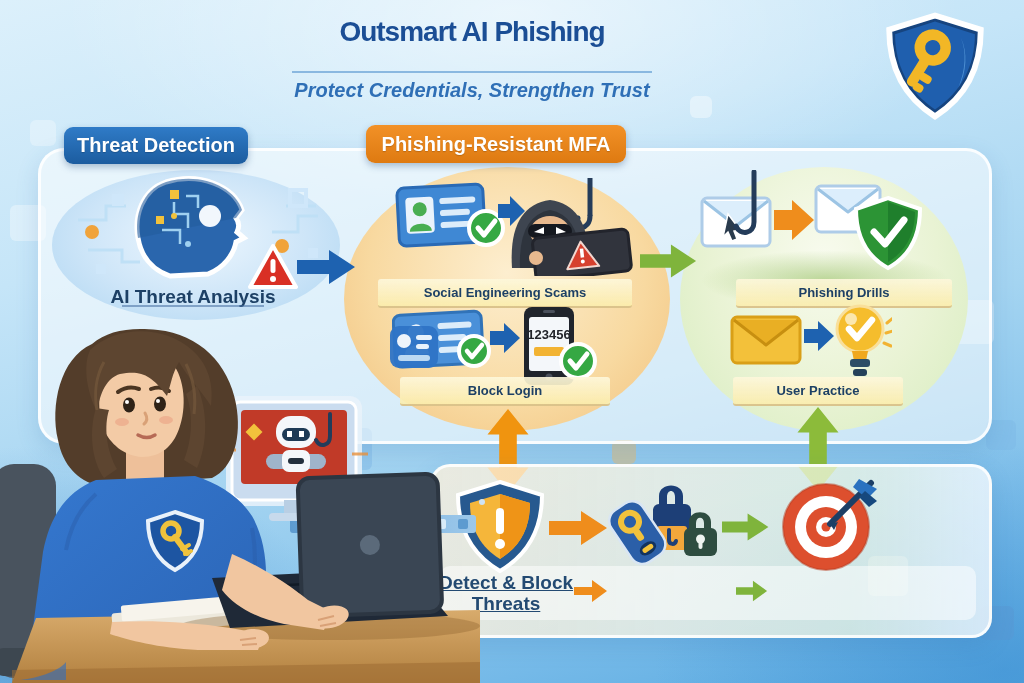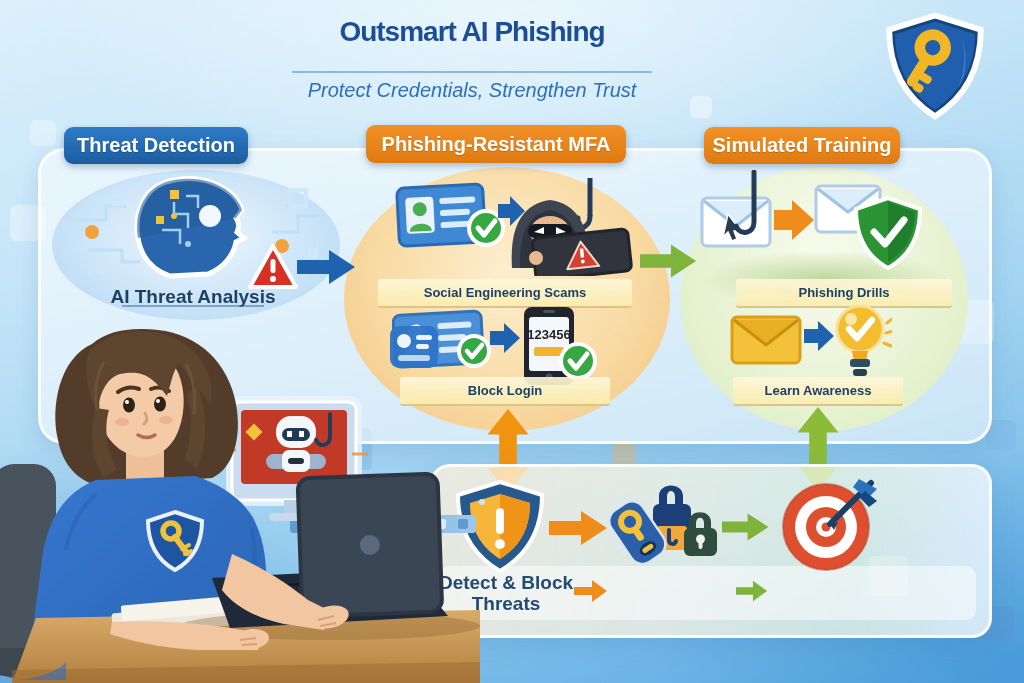--- a/index.html
+++ b/index.html
@@ -18,25 +18,25 @@
   .pill{position:absolute;border-radius:9px;color:#fff;font-weight:700;font-size:20px;
     display:flex;align-items:center;justify-content:center;
     box-shadow:0 3px 7px rgba(40,80,130,.35);text-shadow:0 1px 1px rgba(0,0,0,.18);}
   .pill.blue{background:linear-gradient(180deg,#2f7bc7,#1c5c9f);}
   .pill.orange{background:linear-gradient(180deg,#f29127,#de7a11);}
   .lbl{font-weight:700;font-size:19px;line-height:1.12;color:#1d4065;text-align:center;}
   .band{position:absolute;display:flex;align-items:center;justify-content:center;
     background:linear-gradient(180deg,rgba(253,247,219,.92),rgba(250,236,172,.9));
     border-bottom:2px solid rgba(186,146,66,.5);border-radius:3px;font-weight:700;font-size:13px;color:#1d4065;}
   .underline{position:absolute;height:0;border-top:2px solid rgba(70,110,160,.55);}
-  .botlbl{position:absolute;font-weight:700;font-size:19px;line-height:1.12;color:#234a72;text-align:center;}
+  .botlbl{position:absolute;font-weight:700;font-size:19px;line-height:1.12;color:#234a72;text-align:center;text-decoration:underline;}
   .title{position:absolute;left:212px;top:16px;width:520px;text-align:center;
     font-size:28px;font-weight:700;letter-spacing:-1px;color:#1b4e95;}
   .subtitle{position:absolute;left:212px;top:79px;width:520px;text-align:center;
-    font-size:20px;font-style:italic;font-weight:400;color:#2f6fb6;}
+    font-size:20px;font-style:italic;font-weight:700;color:#2f6fb6;}
   .tdivider{position:absolute;left:292px;top:71px;width:360px;border-top:2px solid #8ab8e0;}
   .stream{position:absolute;left:290px;top:515px;width:186px;height:18px;border-radius:3px;
     background:linear-gradient(90deg,#5d9bd0,#7fb4e0 40%,#9cc8ea);overflow:hidden;z-index:8;}
   .stream i{position:absolute;top:4px;width:10px;height:10px;border-radius:2px;}
 </style>
 </head>
 <body>
 
 <div class="stage">
 
@@ -68,21 +68,20 @@
 
   <div class="panel" style="left:38px;top:148px;width:948px;height:290px;"></div>
 
   <div class="ellipse" style="left:52px;top:170px;width:288px;height:150px;background:radial-gradient(ellipse at 50% 45%,#eef7fe 0%,#cde5f8 55%,#add5f1 100%);"></div>
   <div class="ellipse" style="left:344px;top:167px;width:326px;height:264px;background:radial-gradient(ellipse at 50% 40%,#fdeecf 0%,#f8d9a0 60%,#f0c07c 100%);"></div>
   <div class="ellipse" style="left:680px;top:167px;width:288px;height:264px;background:radial-gradient(ellipse at 50% 35%,#f8fbee 0%,#e9f3d4 55%,#d6ecbe 100%);"></div>
   <div class="ellipse" style="left:700px;top:250px;width:250px;height:60px;background:radial-gradient(ellipse,rgba(140,185,85,.55),rgba(140,185,85,0) 70%);"></div>
 
   <div class="pill orange" style="left:366px;top:125px;width:260px;height:38px;">Phishing-Resistant MFA</div>
   <div class="pill blue" style="left:64px;top:127px;width:184px;height:37px;">Threat Detection</div>
-  <div class="pill orange" style="left:704px;top:127px;width:196px;height:37px;">Simulated Training</div>
 
   <svg class="abs" style="left:58px;top:172px;" width="285" height="112" viewBox="0 0 285 112">
     <g stroke="#bfe0f6" stroke-width="3" fill="none">
       <path d="M20 48 h28 v-14 h20"></path>
         <path d="M30 78 h34 v12 h18"></path>
       <path d="M214 60 h26 v-16 h20"></path>
         <path d="M228 34 h30"></path>
     </g>
     <rect x="54" y="22" width="12" height="12" fill="#cfe7fa"></rect>
     <rect x="38" y="92" width="10" height="10" fill="#cfe7fa"></rect>
@@ -224,21 +223,21 @@
       <rect x="16" y="56" width="20" height="8" rx="3" fill="#2c4d66"></rect>
       <rect x="19" y="66" width="14" height="7" rx="3" fill="#24415a"></rect>
       <g stroke="#f2b332" stroke-width="3" stroke-linecap="round">
         <path d="M52 30 l7 -2"></path>
           <path d="M50 40 l7 3"></path>
           <path d="M53 20 l6 -5"></path>
       </g>
     </g>
   </svg>
   <div class="band" style="left:733px;top:377px;width:170px;height:27px;">
-    <span>Learn Awareness</span>
+    <span>User Practice</span>
   </div>
 
   <svg class="abs" style="left:486px;top:409px;" width="44" height="84" viewBox="0 0 44 86">
     <path d="M22 0 L43 26 H31 V60 H43 L22 86 L1 60 H13 V26 H1 Z" fill="#f0940f"></path>
   </svg>
   <svg class="abs" style="left:796px;top:407px;" width="44" height="84" viewBox="0 0 44 86">
     <path d="M22 0 L43 26 H31 V60 H43 L22 86 L1 60 H13 V26 H1 Z" fill="#8cbb3a"></path>
   </svg>
 
   <div class="panel" style="left:430px;top:464px;width:556px;height:168px;border-radius:20px;

